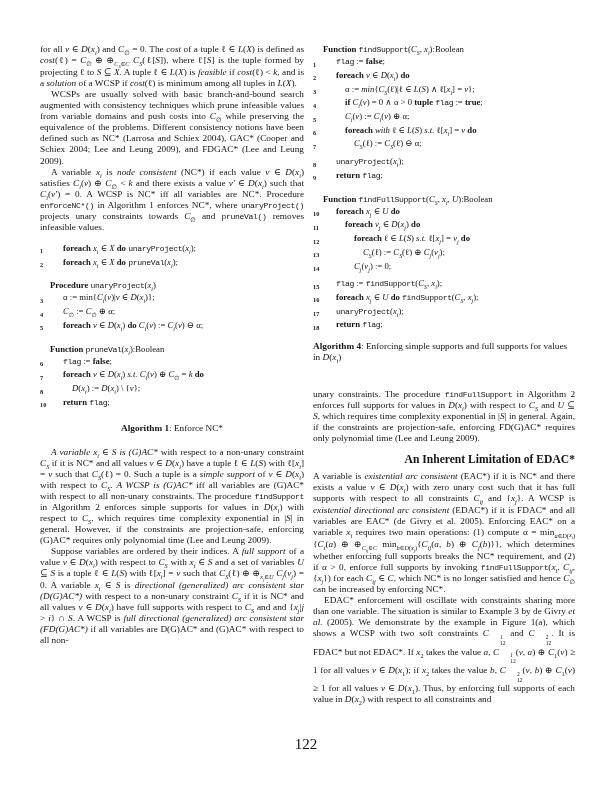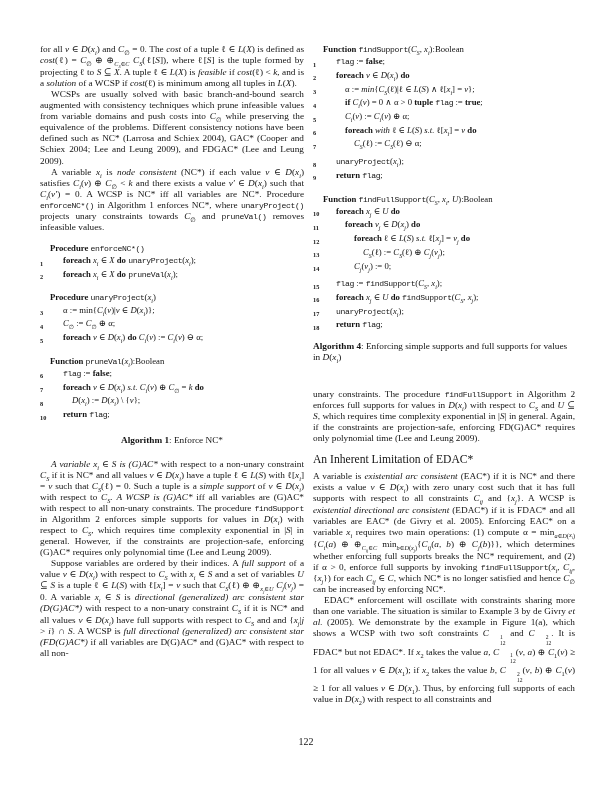--- a/index.html
+++ b/index.html
@@ -25,38 +25,37 @@
   .algo-header{margin-left:10px;margin-bottom:1px;}
   .algo-line{display:flex;align-items:flex-start;}
   .algo-line.gap{margin-top:4px;}
   .lnum{flex:0 0 10px;text-align:left;font-size:6.3px;font-weight:bold;
         padding-top:2.5px;font-family:"Liberation Serif",serif;}
   .bar{flex:0 0 8px;border-left:1px solid #222;}
   .stmt{padding-left:4px;white-space:nowrap;}
   .algo-caption{font-size:9.25px;line-height:11.05px;text-align:left;margin-top:9px;}
   .algo-caption.center{text-align:center;margin-top:12px;margin-bottom:13px;font-family:Liberation Serif, serif;}
   .algo-caption.left{margin-top:8px;}
-  .section-heading{font-size:11.6px;font-weight:normal;text-align:left;
+  .section-heading{font-size:11.6px;font-weight:bold;text-align:right;
         margin:9px 0 5px 0;line-height:13px;}
   .footer{position:absolute;left:0;right:0;top:736px;text-align:center;
-        font-size:10px;}
+        font-size:15px;}
 </style>
 </head>
 <body>
 
 <div class="page">
 
   <div class="col col-left">
     <p class="noind">for all <i>v</i> ∈ <i>D</i>(<i>x<sub>i</sub></i>) and <i>C</i><sub>∅</sub> = 0. The <i>cost</i> of a tuple ℓ ∈ <i>L</i>(<i>X</i>) is defined as <i>cost</i>(ℓ) = <i>C</i><sub>∅</sub> ⊕ ⊕<sub><i>C<sub>S</sub></i>∈<i>C</i></sub> <i>C<sub>S</sub></i>(ℓ[<i>S</i>]), where ℓ[<i>S</i>] is the tuple formed by projecting ℓ to <i>S</i> ⊆ <i>X</i>. A tuple ℓ ∈ <i>L</i>(<i>X</i>) is <i>feasible</i> if <i>cost</i>(ℓ) &lt; <i>k</i>, and is a <i>solution</i> of a WCSP if <i>cost</i>(ℓ) is minimum among all tuples in <i>L</i>(<i>X</i>).</p>
     <p>WCSPs are usually solved with basic branch-and-bound search augmented with consistency techniques which prune infeasible values from variable domains and push costs into <i>C</i><sub>∅</sub> while preserving the equivalence of the problems. Different consistency notions have been defined such as NC* (Larrosa and Schiex 2004), GAC* (Cooper and Schiex 2004; Lee and Leung 2009), and FDGAC* (Lee and Leung 2009).</p>
     <p>A variable <i>x<sub>i</sub></i> is <i>node consistent</i> (NC*) if each value <i>v</i> ∈ <i>D</i>(<i>x<sub>i</sub></i>) satisfies <i>C<sub>i</sub></i>(<i>v</i>) ⊕ <i>C</i><sub>∅</sub> &lt; <i>k</i> and there exists a value <i>v′</i> ∈ <i>D</i>(<i>x<sub>i</sub></i>) such that <i>C<sub>i</sub></i>(<i>v′</i>) = 0. A WCSP is NC* iff all variables are NC*. Procedure <code>enforceNC*()</code> in Algorithm 1 enforces NC*, where <code>unaryProject()</code> projects unary constraints towards <i>C</i><sub>∅</sub> and <code>pruneVal()</code> removes infeasible values.</p>
 
     <div class="algo">
         <div class="algo-block">
-          <div class="algo-header"><b>Procedure</b> <code>enforceNC*()</code></div>
           <div class="algo-line">
             <span class="lnum">1</span>
             <span class="bar"></span>
             <span class="stmt"><b>foreach</b> <i>x<sub>i</sub></i> ∈ <i>X</i> <b>do</b> <code>unaryProject</code>(<i>x<sub>i</sub></i>);</span>
           </div>
           <div class="algo-line">
             <span class="lnum">2</span>
             <span class="bar"></span>
             <span class="stmt"><b>foreach</b> <i>x<sub>i</sub></i> ∈ <i>X</i> <b>do</b> <code>pruneVal</code>(<i>x<sub>i</sub></i>);</span>
           </div>

